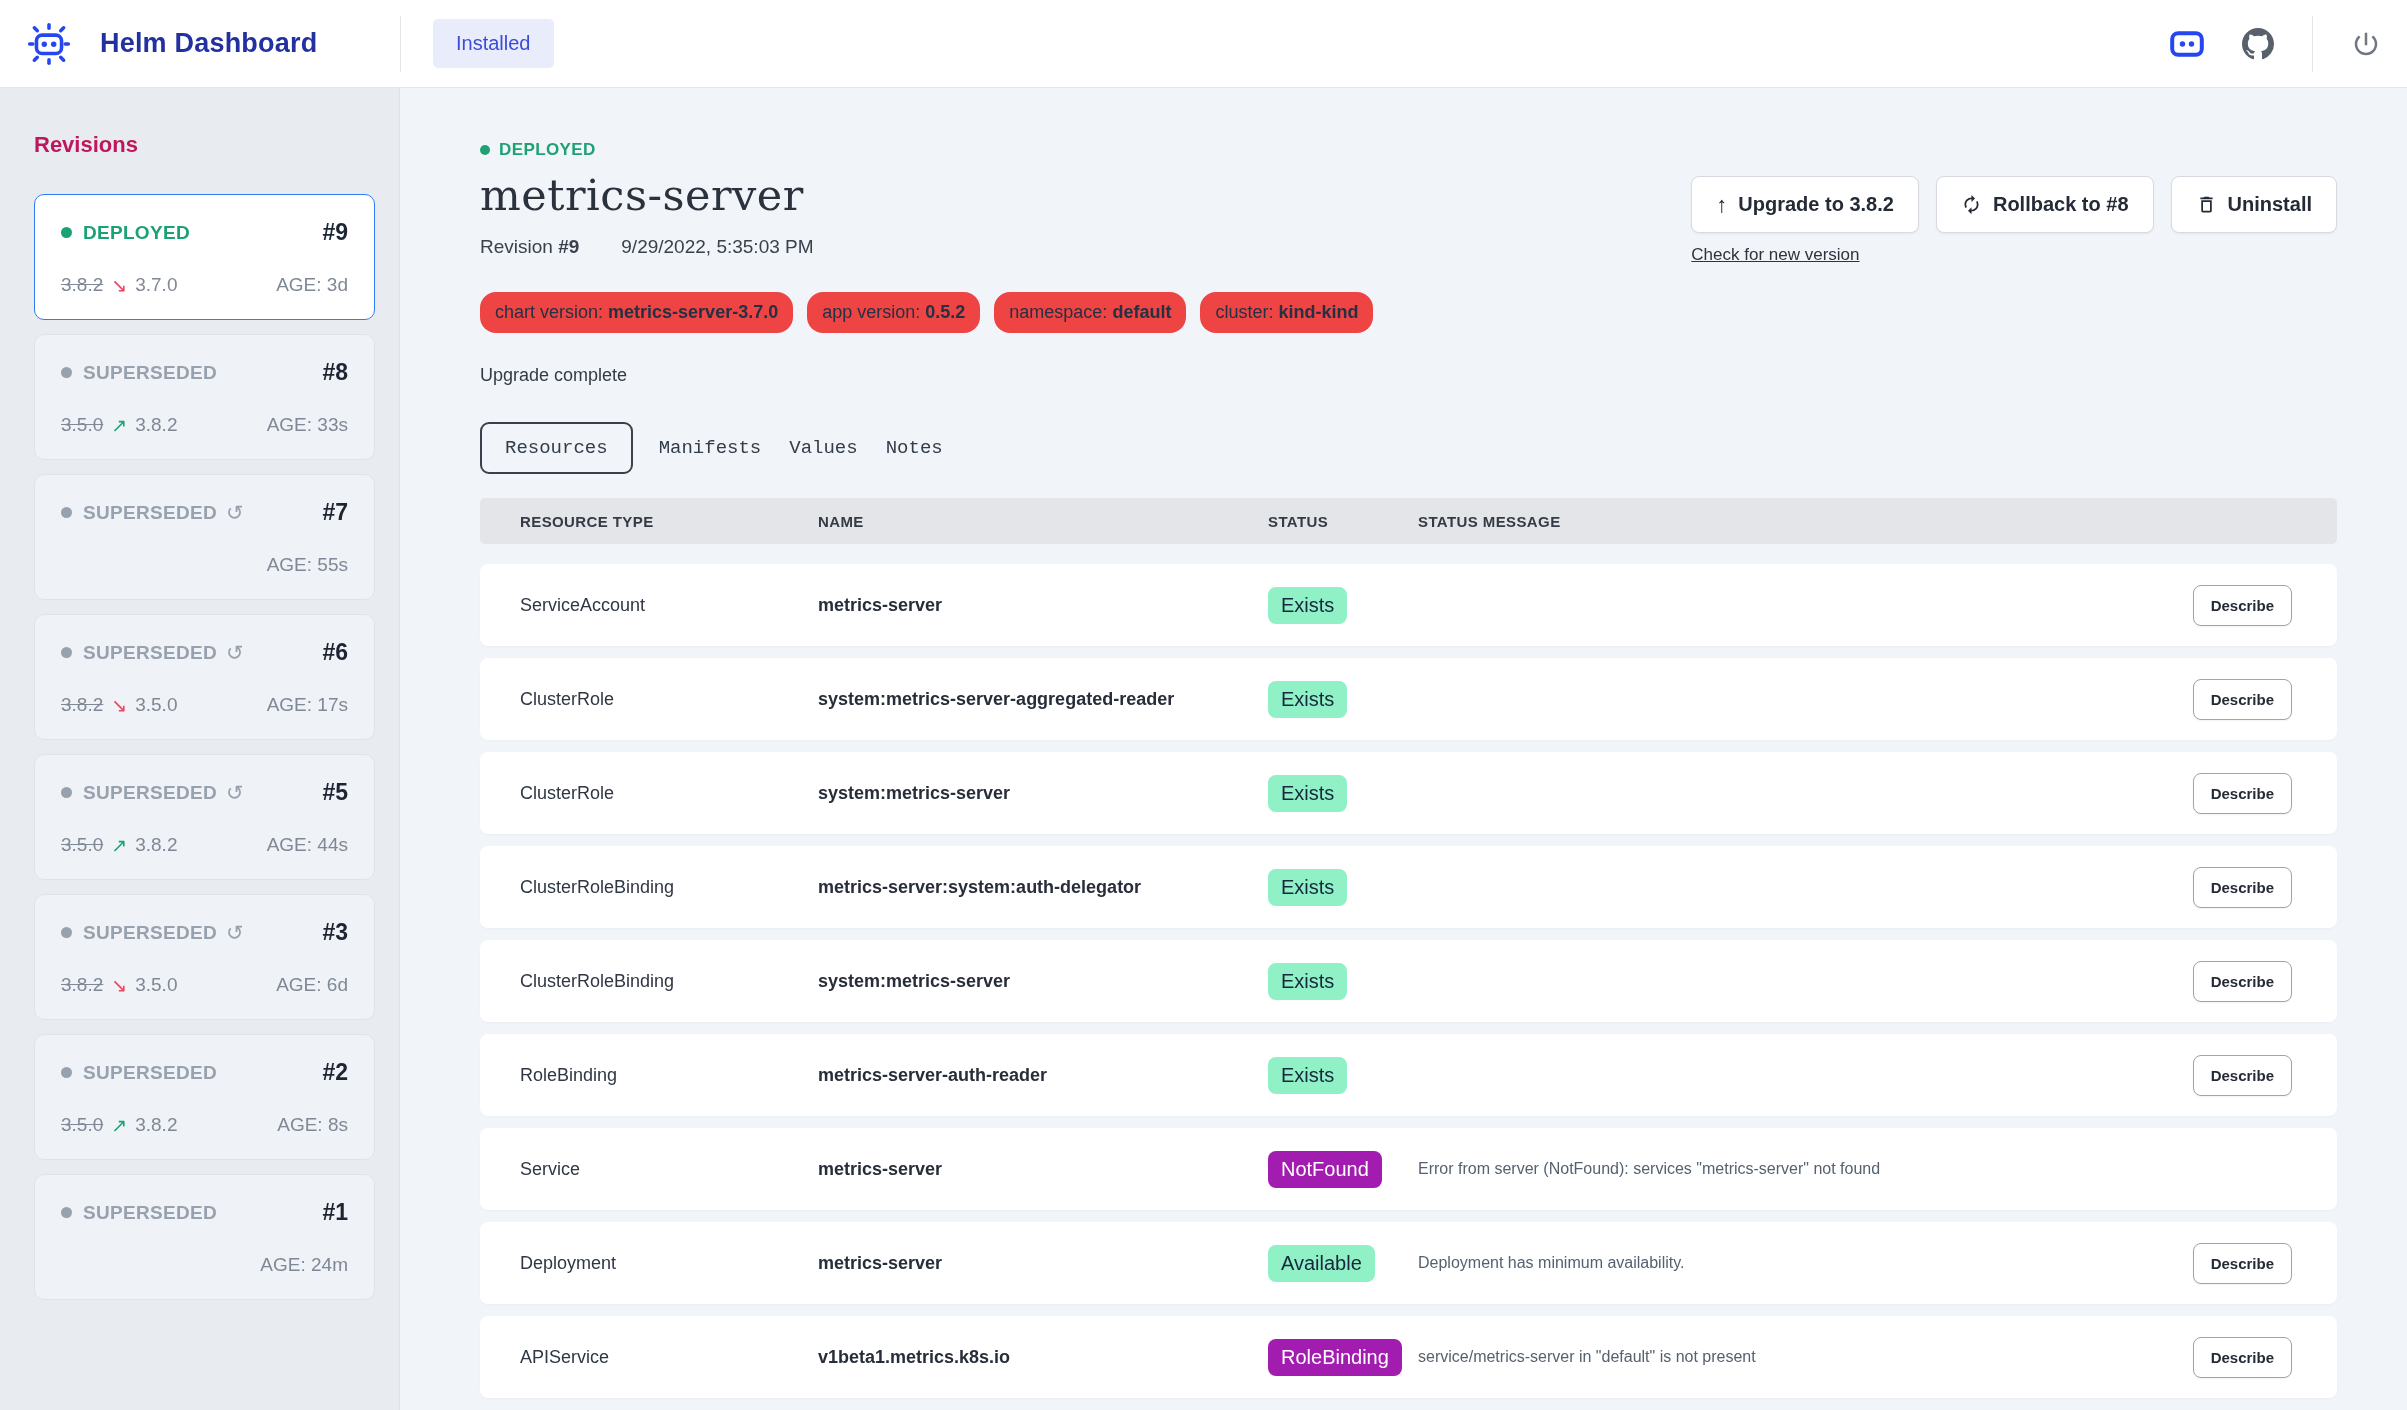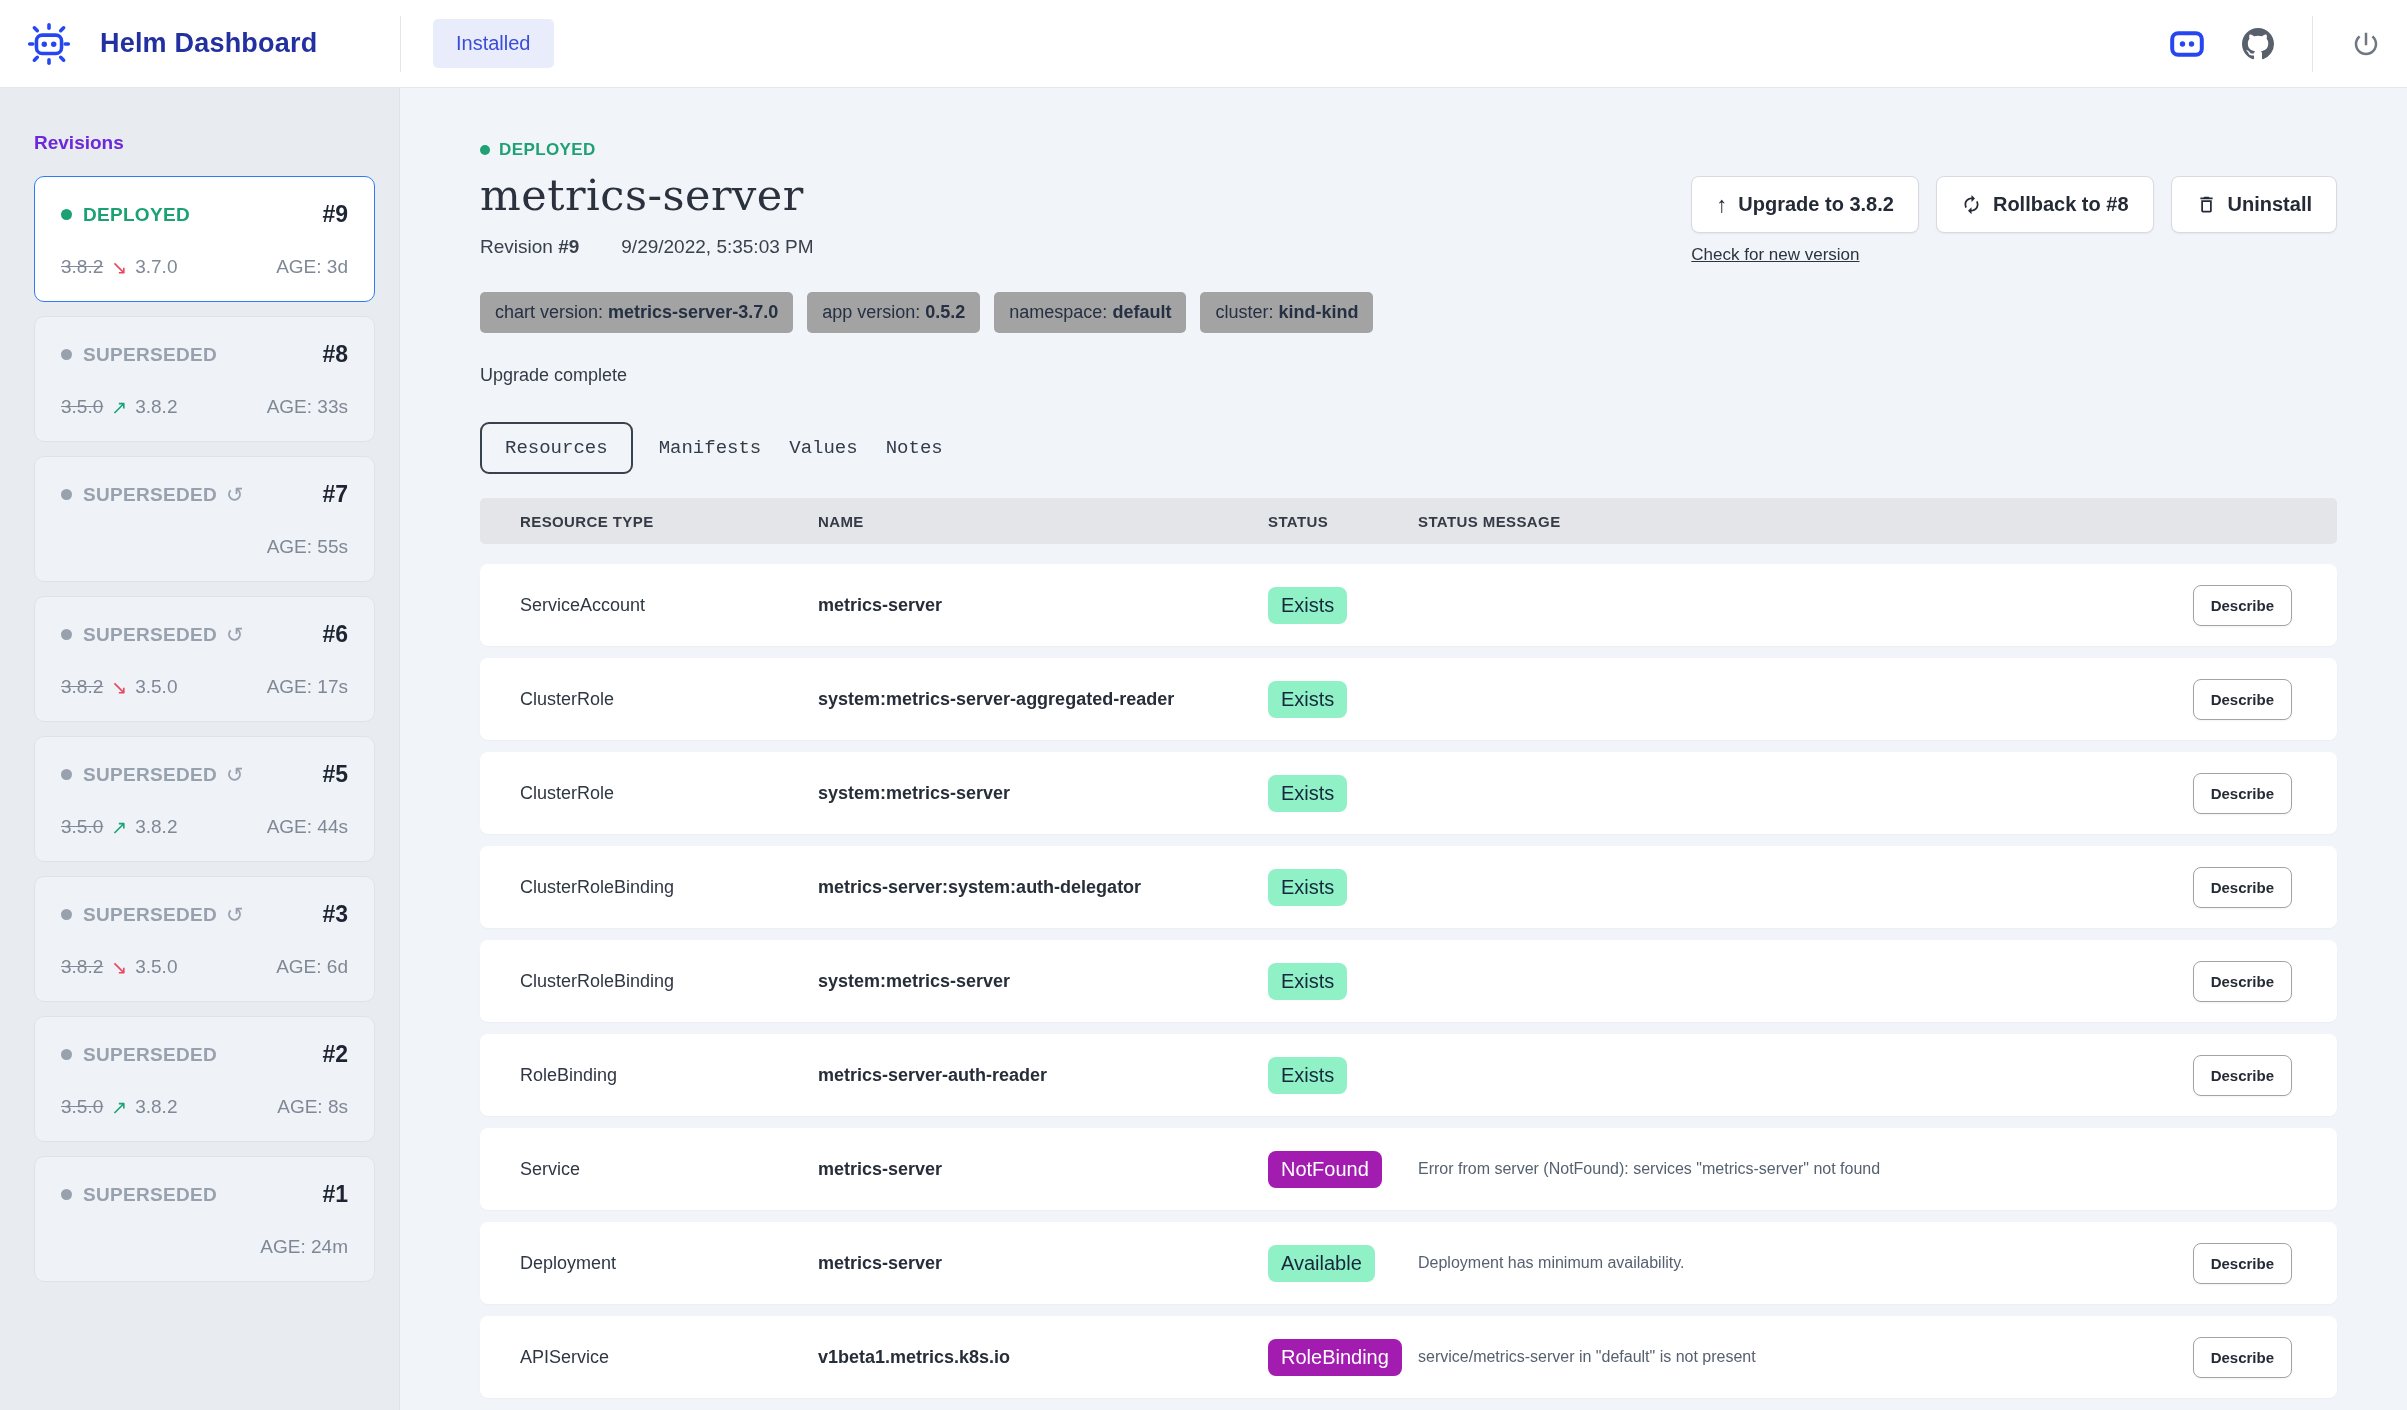--- a/index.html
+++ b/index.html
@@ -17,21 +17,21 @@
   .topbar-right { margin-left:auto; display:flex; align-items:center; gap:38px; }
   .icon-btn { display:flex; align-items:center; cursor:pointer; background:none; border:none; }
 
   
   .app { display:flex; height:1322px; }
   .sidebar { width:400px; background:#e8ecf1; border-right:1px solid #dde2e8;
     padding:44px 24px 20px 34px; overflow:hidden; }
   .content { flex:1; position:relative; padding:52px 70px 0 80px; }
 
   
-  .side-title { font-size:19px; font-weight:700; color:#6d28d9; margin-bottom:22px; }
+  .side-title { font-size:22px; font-weight:700; color:#be185d; margin-bottom:36px; }
   .rev-card { background:#eff2f6; border:1px solid #dfe3e9; border-radius:10px;
     padding:24px 26px 22px 26px; margin-bottom:14px; cursor:pointer; }
   .rev-card.active { background:#ffffff; border:1px solid #2e7cf6; }
   .rev-top { display:flex; align-items:center; }
   .rev-dot { width:11px; height:11px; border-radius:50%; margin-right:11px; flex:none; }
   .rev-status { font-size:19px; font-weight:700; letter-spacing:.3px; }
   .state-deployed .rev-dot { background:#1aa273; } .state-deployed .rev-status { color:#1aa273; }
   .state-superseded .rev-dot { background:#98a1ae; } .state-superseded .rev-status { color:#98a1ae; }
   .state-failed .rev-dot { background:#f01a78; } .state-failed .rev-status { color:#f01a78; }
   .rev-rollback { color:#98a1ae; font-size:21px; margin-left:9px; line-height:1; }
@@ -44,21 +44,21 @@
 
   
   .rel-status { display:flex; align-items:center; gap:9px; }
   .rel-status-dot { width:10px; height:10px; border-radius:50%; background:#1fa173; }
   .rel-status-txt { color:#1fa173; font-size:17px; font-weight:700; letter-spacing:.4px; }
   .rel-name { font-family:"DejaVu Serif", serif; font-size:43px; font-weight:500;
     color:#2b323e; margin-top:10px; letter-spacing:.5px; }
   .rel-meta { margin-top:16px; font-size:19px; color:#39414d; display:flex; gap:42px; }
   .rel-meta b { font-weight:700; }
   .chip-row { display:flex; gap:14px; margin-top:34px; }
-  .chip { background:#a3a3a3; color:#253043; font-size:18px; border-radius:5px;
+  .chip { background:#ef4444; color:#253043; font-size:18px; border-radius:16px;
     padding:10px 15px; white-space:nowrap; }
   .chip b { font-weight:700; }
   .rel-desc { margin-top:32px; font-size:18px; color:#333b47; }
 
   
   .actions { position:absolute; top:88px; right:70px; display:flex; flex-direction:column; }
   .actions-row { display:flex; gap:17px; }
   .act-btn { display:flex; align-items:center; gap:11px; background:#ffffff;
     border:1px solid #d7dbe1; border-radius:8px; height:57px; padding:0 24px;
     font-family:"Liberation Sans", sans-serif; font-size:20px; font-weight:700; color:#252b36;

